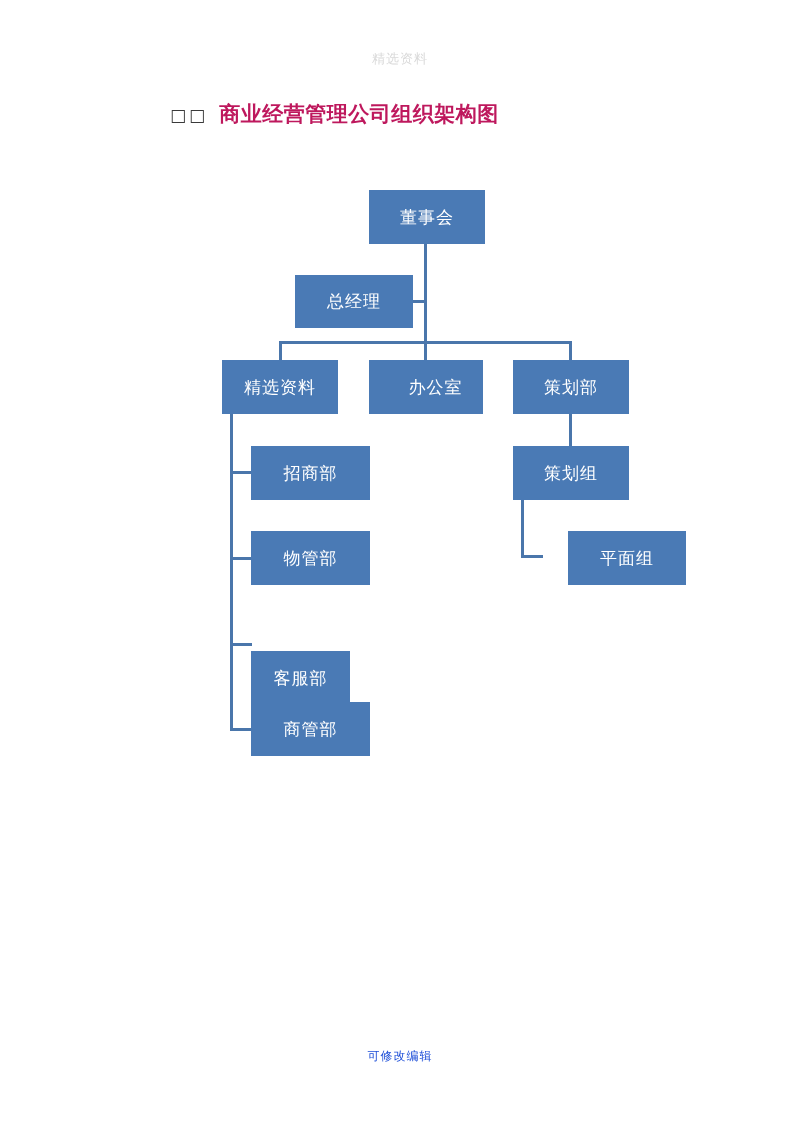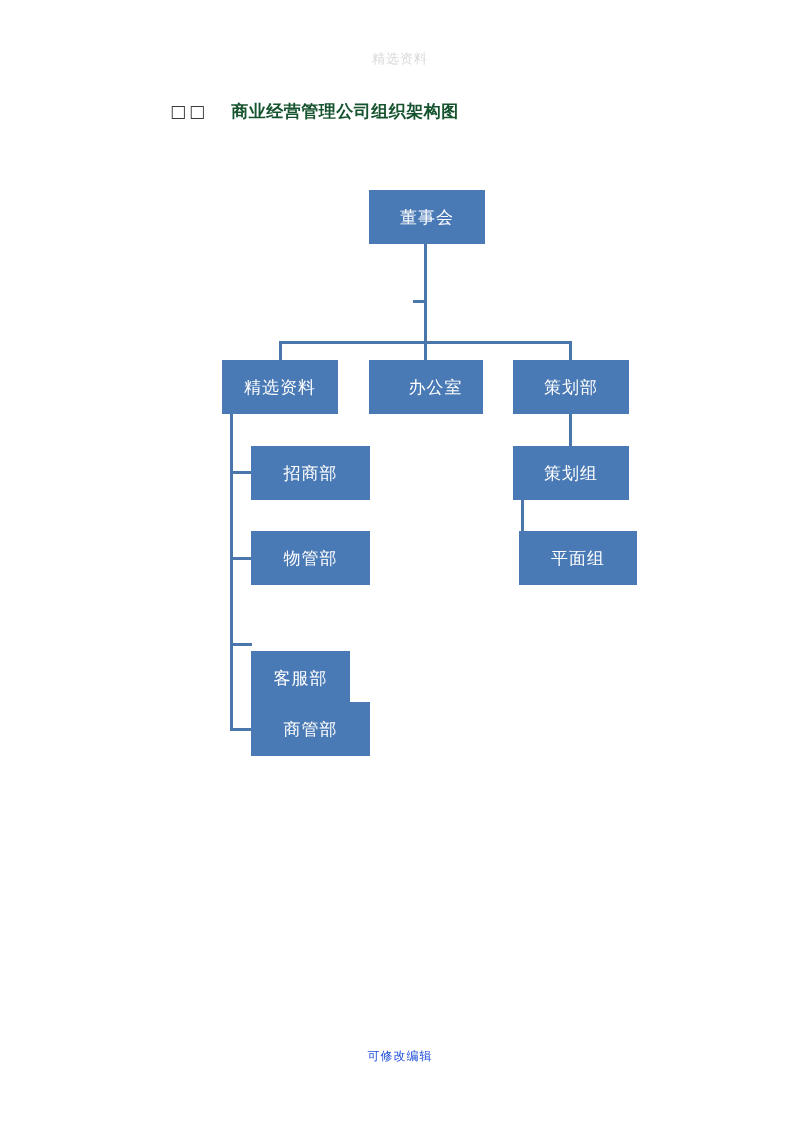--- a/index.html
+++ b/index.html
@@ -56,24 +56,24 @@
     align-items: baseline;
     white-space: nowrap;
   }
   .title-tofu {
     font-size: 17px;
     color: #3a3a3a;
     letter-spacing: 3px;
     font-family: "DejaVu Sans", sans-serif;
   }
   .title-text {
-    font-size: 17px;
+    font-size: 21px;
     font-weight: bold;
-    color: #14532d;
-    margin-left: 23px;
+    color: #be185d;
+    margin-left: 11px;
     letter-spacing: 0.5px;
   }
 
   
   .chart {
     position: absolute;
     top: 0;
     left: 0;
     width: 800px;
     height: 1132px;
@@ -131,20 +131,23 @@
 
     <div class="conn" style="left:569px; top:414px; width:3px; height:33px;"></div>
 
     <div class="conn" style="left:521px; top:500px; width:3px; height:58px;"></div>
     <div class="conn" style="left:521px; top:555px; width:22px; height:3px;"></div>
 
     <div class="node" style="left:369px; top:190px; width:116px; height:54px;">
       <span>董事会</span>
     </div>
 
+    <div class="node" style="left:295px; top:275px; width:118px; height:53px;">
+      <span>总经理</span>
+    </div>
 
     <div class="node" style="left:222px; top:360px; width:116px; height:54px;">
       <span>精选资料</span>
     </div>
 
     <div class="node" style="left:369px; top:360px; width:114px; height:54px;padding-left:19px;">
       <span>办公室</span>
     </div>
 
     <div class="node" style="left:513px; top:360px; width:116px; height:54px;">
@@ -164,21 +167,21 @@
     </div>
 
     <div class="node" style="left:251px; top:702px; width:119px; height:54px;">
       <span>商管部</span>
     </div>
 
     <div class="node" style="left:513px; top:446px; width:116px; height:54px;">
       <span>策划组</span>
     </div>
 
-    <div class="node" style="left:519px; top:531px; width:118px; height:54px;">
+    <div class="node" style="left:568px; top:531px; width:118px; height:54px;">
       <span>平面组</span>
     </div>
 
   </div>
 
   <div class="footer-watermark">可修改编辑</div>
 
 </div>
 
 </body></html>

